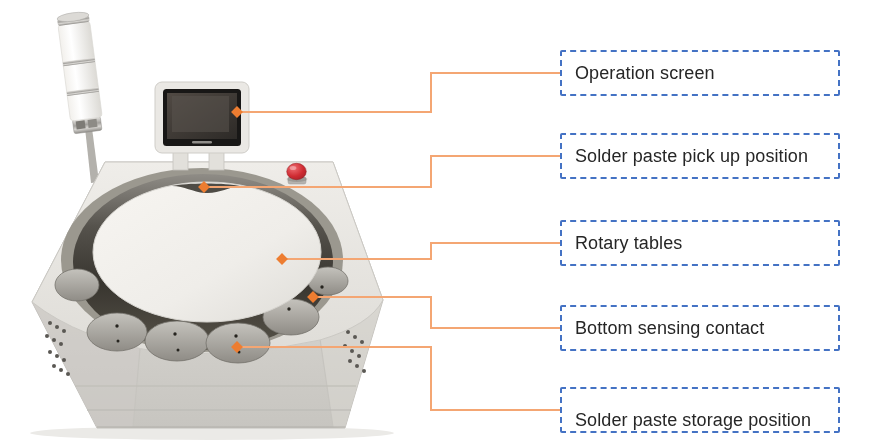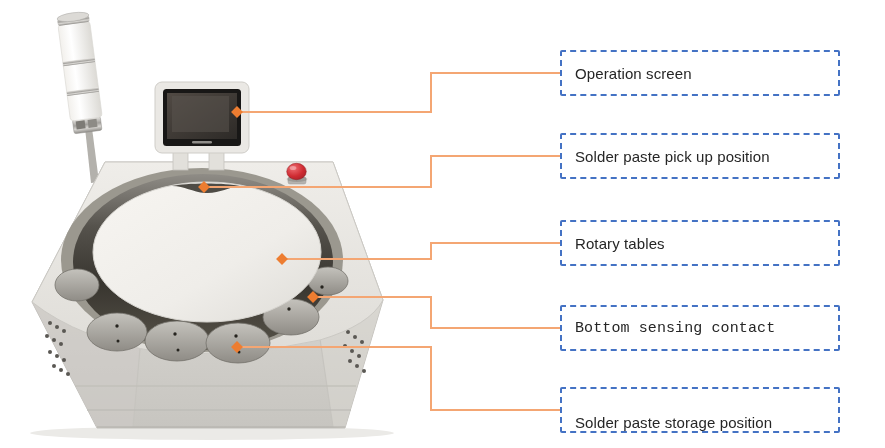--- a/index.html
+++ b/index.html
@@ -6,21 +6,21 @@
   .canvas{
     position:relative;width:885px;height:448px;background:#ffffff;overflow:hidden;
     font-family:"Liberation Sans", sans-serif;
   }
   .machine-svg{position:absolute;left:0;top:0;width:885px;height:448px;}
   .callout{
     position:absolute;left:560px;width:280px;height:46px;
     border:2px dashed #4472C4;border-radius:2px;box-sizing:border-box;
     display:flex;align-items:center;padding-left:13px;
     background:#ffffff;
-    color:#262626;font-size:15px;letter-spacing:.1px;
+    color:#262626;font-size:18px;letter-spacing:.1px;
   }
   .callout span{white-space:nowrap;}
 </style>
 </head>
 <body>
 
 <div class="canvas">
 
   <svg class="machine-svg" viewBox="0 0 885 448">
     <defs>
@@ -189,20 +189,20 @@
 
   <div class="callout" style="top:50px;">
     <span>Operation screen</span>
   </div>
   <div class="callout" style="top:133px;">
     <span>Solder paste pick up position</span>
   </div>
   <div class="callout" style="top:220px;">
     <span>Rotary tables</span>
   </div>
-  <div class="callout" style="top:305px;font-family:Liberation Mono, monospace;">
+  <div class="callout" style="top:305px;">
     <span>Bottom sensing contact</span>
   </div>
   <div class="callout" style="top:387px;align-items:flex-end;">
     <span>Solder paste storage position</span>
   </div>
 
 </div>
 
 </body></html>

